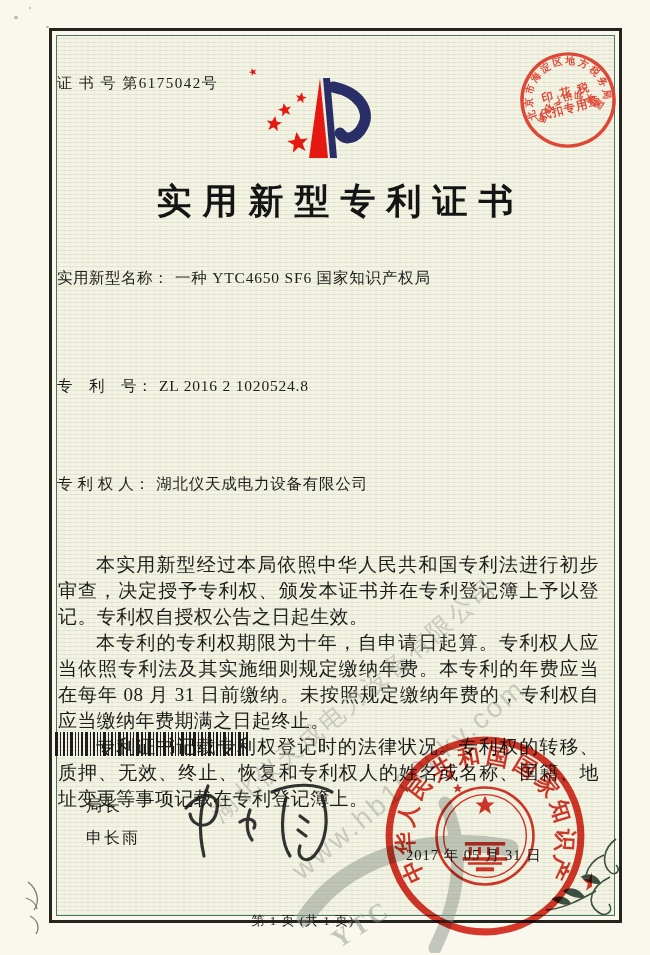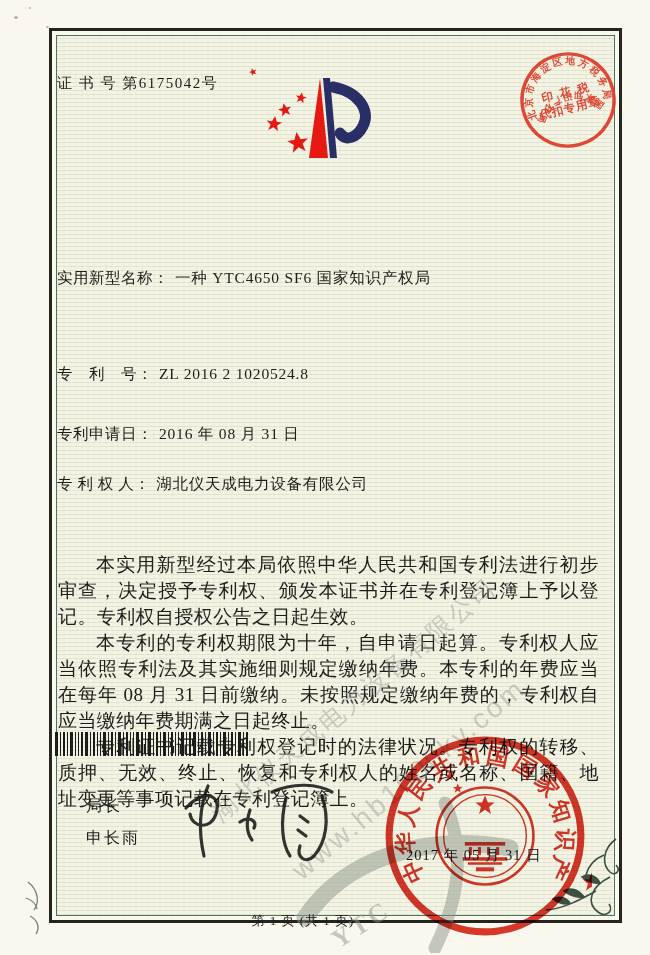--- a/index.html
+++ b/index.html
@@ -72,29 +72,27 @@
         <textPath href="#taxTopArc" startOffset="2">北京市海淀区地方税务局</textPath>
       </text>
       <text font-size="9.2" letter-spacing="3" font-weight="bold">
         <textPath href="#taxBottomArc" startOffset="4">国家知识产权局</textPath>
       </text>
       <text x="76" y="72" text-anchor="middle" font-size="11.5" font-weight="bold" letter-spacing="2">印 花 税</text>
       <text x="76" y="88" text-anchor="middle" font-size="11.5" font-weight="bold" letter-spacing="1">代扣专用章</text>
     </g>
   </svg>
 
+  <div class="abs title">实用新型专利证书</div>
 
   <div class="abs field" style="top:268px;">
     <span class="lbl">实用新型名称：</span><span class="val">一种 YTC4650 SF6 国家知识产权局</span>
   </div>
-  <div class="abs field" style="top:364px;text-align:right;">
+  <div class="abs field" style="top:376px;text-align:right;">
     <span class="lbl">专　利　号：</span><span class="val">ZL 2016 2 1020524.8</span>
-  </div>
-  <div class="abs field" style="top:424px;">
-    <span class="lbl">专利申请日：</span><span class="val">2016 年 08 月 31 日</span>
   </div>
   <div class="abs field" style="top:474px;">
     <span class="lbl">专 利 权 人：</span><span class="val">湖北仪天成电力设备有限公司</span>
   </div>
 
   <div class="abs paras">
     <p>本实用新型经过本局依照中华人民共和国专利法进行初步审查，决定授予专利权、颁发本证书并在专利登记簿上予以登记。专利权自授权公告之日起生效。</p>
     <p>本专利的专利权期限为十年，自申请日起算。专利权人应当依照专利法及其实施细则规定缴纳年费。本专利的年费应当在每年 08 月 31 日前缴纳。未按照规定缴纳年费的，专利权自应当缴纳年费期满之日起终止。</p>
     <p>专利证书记载专利权登记时的法律状况。专利权的转移、质押、无效、终止、恢复和专利权人的姓名或名称、国籍、地址变更等事项记载在专利登记簿上。</p>
   </div>

